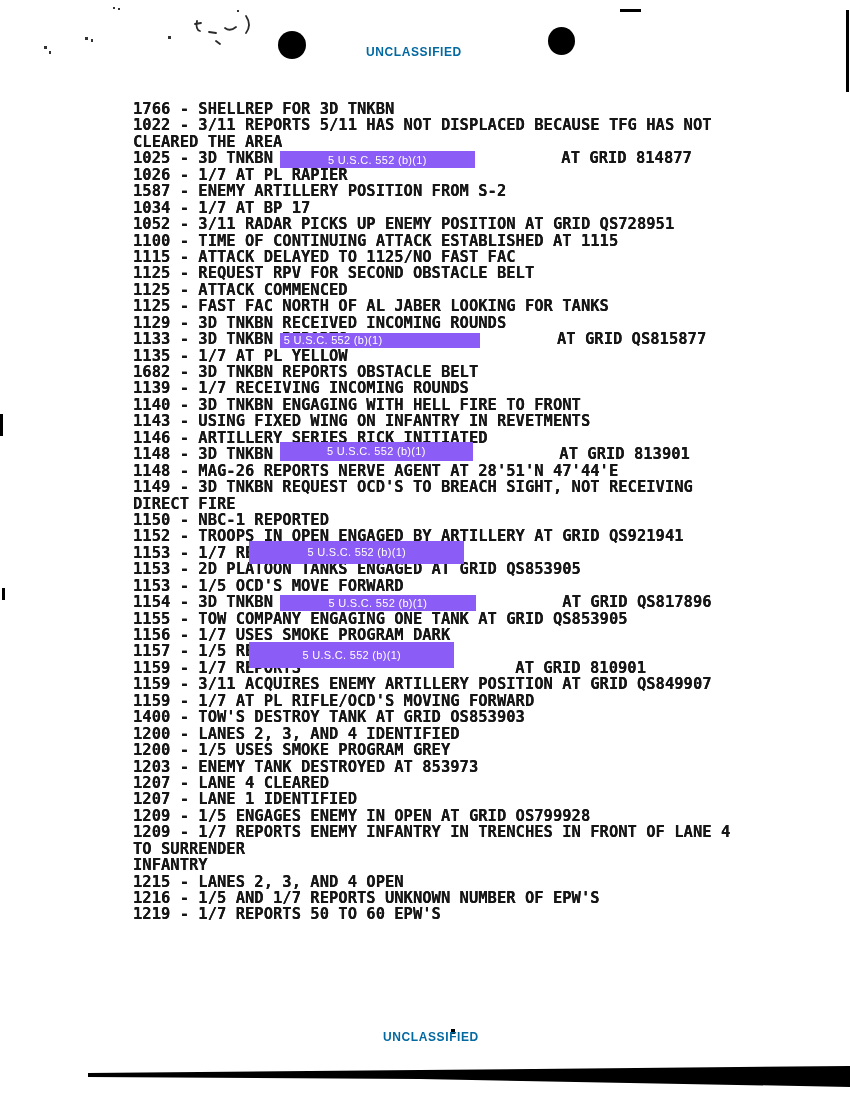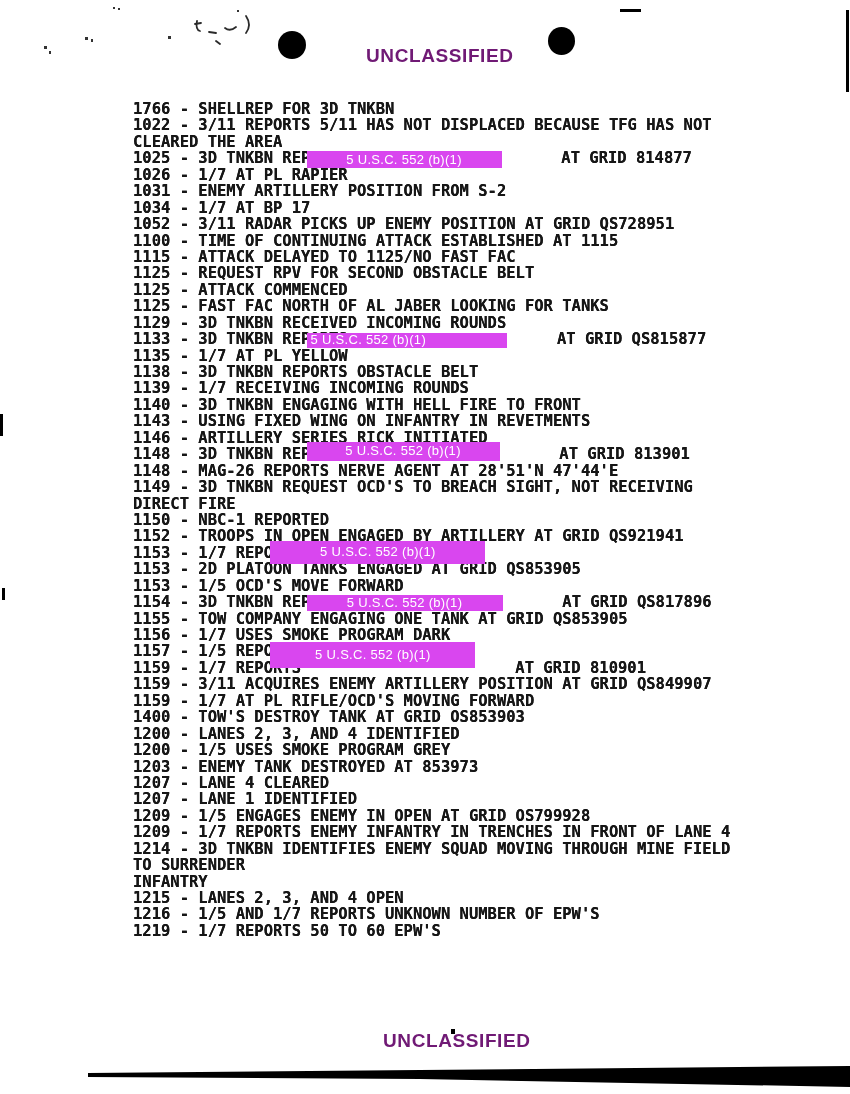--- a/index.html
+++ b/index.html
@@ -17,35 +17,35 @@
     font-size:15.5px;font-weight:700;color:#161616;
     text-shadow:0 0 .5px currentColor;
   }
   .line{
     position:relative;
     height:16.45px;line-height:16.45px;
     white-space:pre;
   }
   .redact{
     position:absolute;
-    background:#d946ef;color:#fff;
+    background:#8b5cf6;color:#fff;
     display:flex;align-items:center;justify-content:center;
     font-family:"Liberation Sans", sans-serif;
-    font-weight:400;font-size:13px;letter-spacing:.3px;
+    font-weight:400;font-size:11px;letter-spacing:.3px;
     text-shadow:none;
     z-index:1;
   }
   .redact.left{justify-content:flex-start;padding-left:4px;box-sizing:border-box;}
   .spacer{display:inline-block;height:1px;}
   
   .stamp{
     position:absolute;
     font-family:"Liberation Sans", sans-serif;
-    font-weight:700;font-size:19px;letter-spacing:.6px;
-    color:#701a75;
+    font-weight:700;font-size:12px;letter-spacing:.6px;
+    color:#0369a1;
   }
   .stamp.header{left:366px;top:45px;}
   .stamp.footer{left:383px;top:1030px;}
   
   .hole{position:absolute;background:#000;border-radius:50%;}
   .hole.left{left:278px;top:31px;width:28px;height:28px;}
   .hole.right{left:548px;top:27px;width:27px;height:28px;}
   .edge{position:absolute;background:#000;}
   .edge.right-top{left:846px;top:10px;width:3px;height:82px;}
   .edge.top-dash{left:620px;top:9px;width:21px;height:3px;}
@@ -90,32 +90,32 @@
   <div class="edge footer-mark"></div>
 
   <div class="stamp header">UNCLASSIFIED</div>
 
   <div class="log">
       <div class="line">1766 - SHELLREP FOR 3D TNKBN</div>
       <div class="line">1022 - 3/11 REPORTS 5/11 HAS NOT DISPLACED BECAUSE TFG HAS NOT</div>
       <div class="line">CLEARED THE AREA</div>
       <div class="line"><span>1025 - 3D TNKBN REPORTS </span><span class="spacer" style="width: 195px;"></span><span> AT GRID 814877</span><span class="redact" style="left: 24ch; top: 1px; width: 195px; height: 17px;"><span>5 U.S.C. 552 (b)(1)</span></span></div>
       <div class="line">1026 - 1/7 AT PL RAPIER</div>
-      <div class="line">1031 - ENEMY ARTILLERY POSITION FROM S-2</div>
+      <div class="line">1587 - ENEMY ARTILLERY POSITION FROM S-2</div>
       <div class="line">1034 - 1/7 AT BP 17</div>
       <div class="line">1052 - 3/11 RADAR PICKS UP ENEMY POSITION AT GRID QS728951</div>
       <div class="line">1100 - TIME OF CONTINUING ATTACK ESTABLISHED AT 1115</div>
       <div class="line">1115 - ATTACK DELAYED TO 1125/NO FAST FAC</div>
       <div class="line">1125 - REQUEST RPV FOR SECOND OBSTACLE BELT</div>
       <div class="line">1125 - ATTACK COMMENCED</div>
       <div class="line">1125 - FAST FAC NORTH OF AL JABER LOOKING FOR TANKS</div>
       <div class="line">1129 - 3D TNKBN RECEIVED INCOMING ROUNDS</div>
       <div class="line"><span>1133 - 3D TNKBN REPORTS </span><span class="spacer" style="width: 200px;"></span><span>AT GRID QS815877</span><span class="redact left" style="left: 24ch; top: 2px; width: 200px; height: 15px;"><span>5 U.S.C. 552 (b)(1)</span></span></div>
       <div class="line">1135 - 1/7 AT PL YELLOW</div>
-      <div class="line">1138 - 3D TNKBN REPORTS OBSTACLE BELT</div>
+      <div class="line">1682 - 3D TNKBN REPORTS OBSTACLE BELT</div>
       <div class="line">1139 - 1/7 RECEIVING INCOMING ROUNDS</div>
       <div class="line">1140 - 3D TNKBN ENGAGING WITH HELL FIRE TO FRONT</div>
       <div class="line">1143 - USING FIXED WING ON INFANTRY IN REVETMENTS</div>
       <div class="line">1146 - ARTILLERY SERIES RICK INITIATED</div>
       <div class="line"><span>1148 - 3D TNKBN REPORTS </span><span class="spacer" style="width: 193px;"></span><span> AT GRID 813901</span><span class="redact" style="left: 24ch; top: -4px; width: 193px; height: 19px;"><span>5 U.S.C. 552 (b)(1)</span></span></div>
       <div class="line">1148 - MAG-26 REPORTS NERVE AGENT AT 28'51'N 47'44'E</div>
       <div class="line">1149 - 3D TNKBN REQUEST OCD'S TO BREACH SIGHT, NOT RECEIVING</div>
       <div class="line">DIRECT FIRE</div>
       <div class="line">1150 - NBC-1 REPORTED</div>
       <div class="line">1152 - TROOPS IN OPEN ENGAGED BY ARTILLERY AT GRID QS921941</div>
@@ -130,21 +130,20 @@
       <div class="line">1159 - 3/11 ACQUIRES ENEMY ARTILLERY POSITION AT GRID QS849907</div>
       <div class="line">1159 - 1/7 AT PL RIFLE/OCD'S MOVING FORWARD</div>
       <div class="line">1400 - TOW'S DESTROY TANK AT GRID OS853903</div>
       <div class="line">1200 - LANES 2, 3, AND 4 IDENTIFIED</div>
       <div class="line">1200 - 1/5 USES SMOKE PROGRAM GREY</div>
       <div class="line">1203 - ENEMY TANK DESTROYED AT 853973</div>
       <div class="line">1207 - LANE 4 CLEARED</div>
       <div class="line">1207 - LANE 1 IDENTIFIED</div>
       <div class="line">1209 - 1/5 ENGAGES ENEMY IN OPEN AT GRID OS799928</div>
       <div class="line">1209 - 1/7 REPORTS ENEMY INFANTRY IN TRENCHES IN FRONT OF LANE 4</div>
-      <div class="line">1214 - 3D TNKBN IDENTIFIES ENEMY SQUAD MOVING THROUGH MINE FIELD</div>
       <div class="line">TO SURRENDER</div>
       <div class="line">INFANTRY</div>
       <div class="line">1215 - LANES 2, 3, AND 4 OPEN</div>
       <div class="line">1216 - 1/5 AND 1/7 REPORTS UNKNOWN NUMBER OF EPW'S</div>
       <div class="line">1219 - 1/7 REPORTS 50 TO 60 EPW'S</div>
     </div>
 
   <div class="stamp footer">UNCLASSIFIED</div>
 
   <svg class="overlay" width="850" height="1094" viewBox="0 0 850 1094" style="pointer-events:none;">

